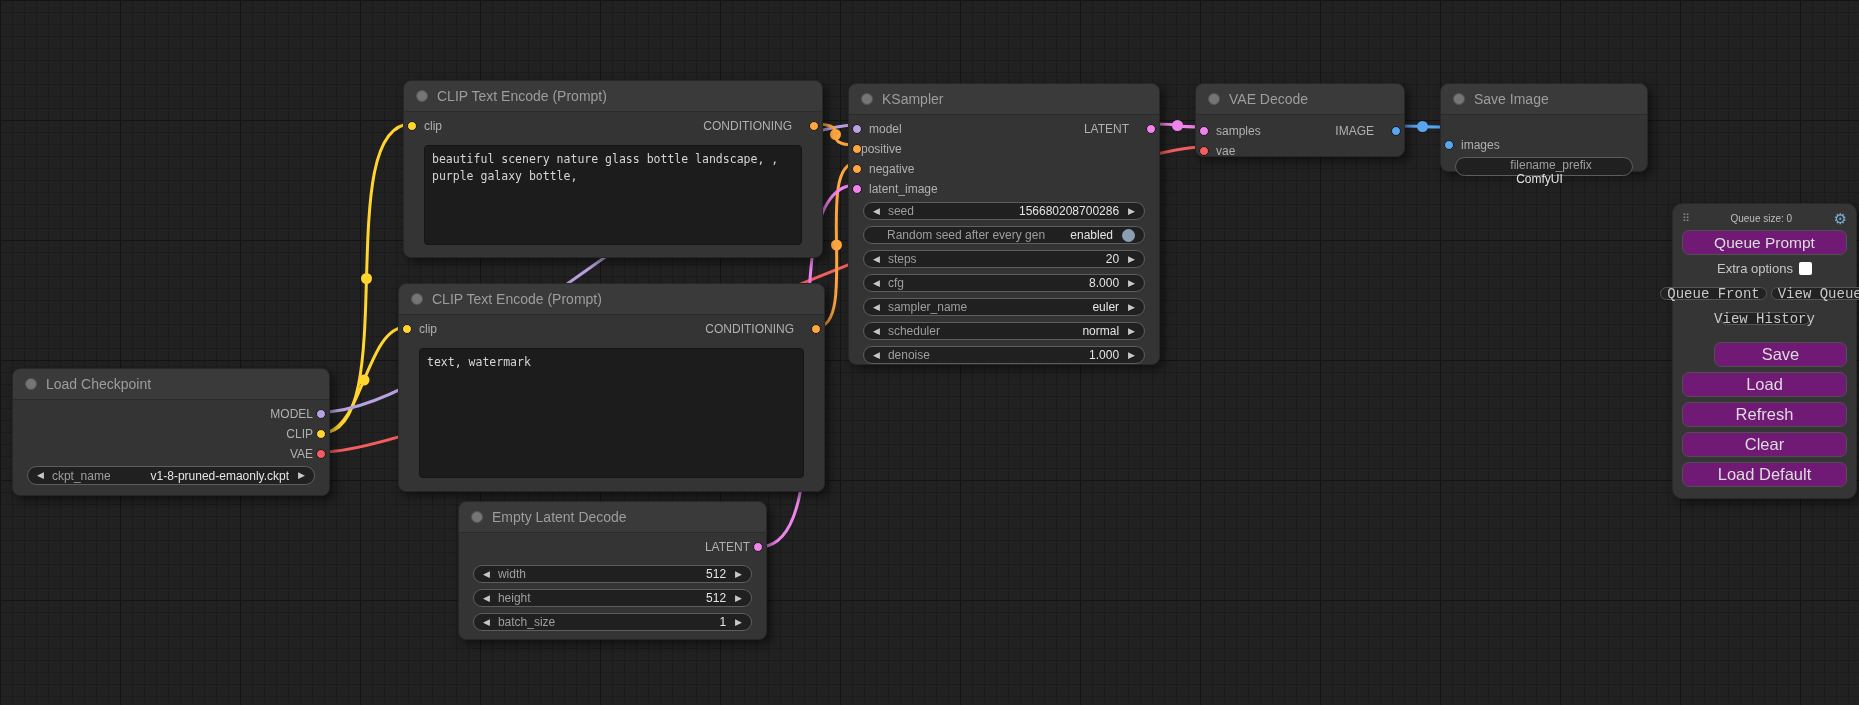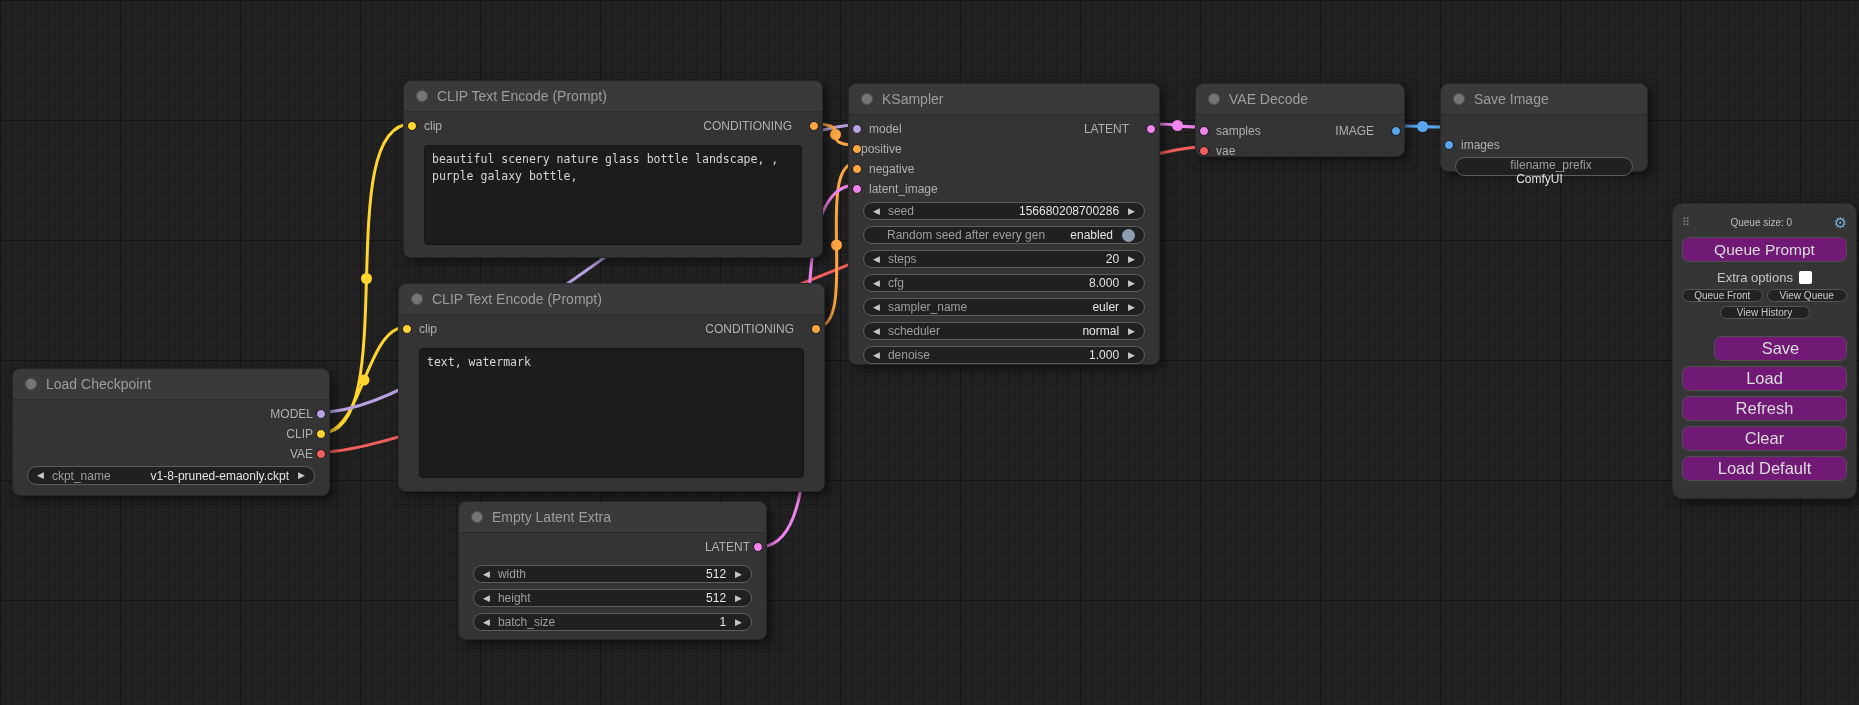--- a/index.html
+++ b/index.html
@@ -82,22 +82,22 @@
     display:flex;align-items:center;justify-content:center;cursor:pointer;box-sizing:border-box;
     margin-bottom:5px;flex:0 0 auto;
   }
   .qp-big.prompt{font-size:15.5px;margin-bottom:6px;}
   .qp-big.gap-top{margin-top:13px;margin-left:32px;}
   .extra-row{display:flex;align-items:center;justify-content:center;gap:6px;height:18px;margin-bottom:3px;font-size:13px;color:#c7c7c7;}
   .checkbox{width:13px;height:13px;background:#fff;border-radius:2px;flex:0 0 auto;cursor:pointer;}
   .qp-small-row{display:flex;gap:4px;margin-bottom:4px;justify-content:center;}
   .qp-small{
     flex:1;height:13px;background:#222;border:1px solid #555;border-radius:8px;
-    color:#c9c9c9;font-family:Liberation Sans, sans-serif;font-size:10px;
-    display:flex;align-items:center;justify-content:center;cursor:pointer;box-sizing:border-box;padding:0 6px;white-space:nowrap;
+    color:#c9c9c9;font-family:Liberation Mono, monospace;font-size:14px;
+    display:flex;align-items:center;justify-content:center;cursor:pointer;box-sizing:border-box;padding:0 6px;white-space:nowrap;margin-top:8px;
   }
   .qp-small.history{flex:0 0 auto;width:90px;}
 </style>
 </head>
 <body>
 
 <svg id="wires" width="1859" height="705">
     <path d="M 322 433 C 402.39045341332513 433, 330.60954658667487 124, 411 124" stroke="#ffd52e" stroke-width="3" fill="none" stroke-linecap="round"></path>
     <circle cx="366.5" cy="278.5" r="5.5" fill="#ffd52e"></circle>
     <path d="M 322 433 C 362 433, 366 327, 406 327" stroke="#ffd52e" stroke-width="3" fill="none" stroke-linecap="round"></path>
@@ -273,21 +273,21 @@
     <div class="widget" style="justify-content:space-between;flex-direction:column;">
       <span class="wlabel noarrow" style="flex:0 0 auto">filename_prefix</span>
       <span class="wvalue">ComfyUI</span>
     </div>
   </div>
 </div>
 
 <div class="node" id="node-empty-latent">
   <div class="node-title">
     <span class="collapse-dot"></span>
-    <span>Empty Latent Extra</span>
+    <span>Empty Latent Decode</span>
   </div>
   <div class="row out first">
     <span>LATENT</span>
     <span class="port" style="background:#f183ec"></span>
   </div>
   <div class="widgets">
     <div class="widget">
       <span class="arrow">◀</span>
       <span class="wlabel">width</span>
       <span class="wvalue">512</span>

